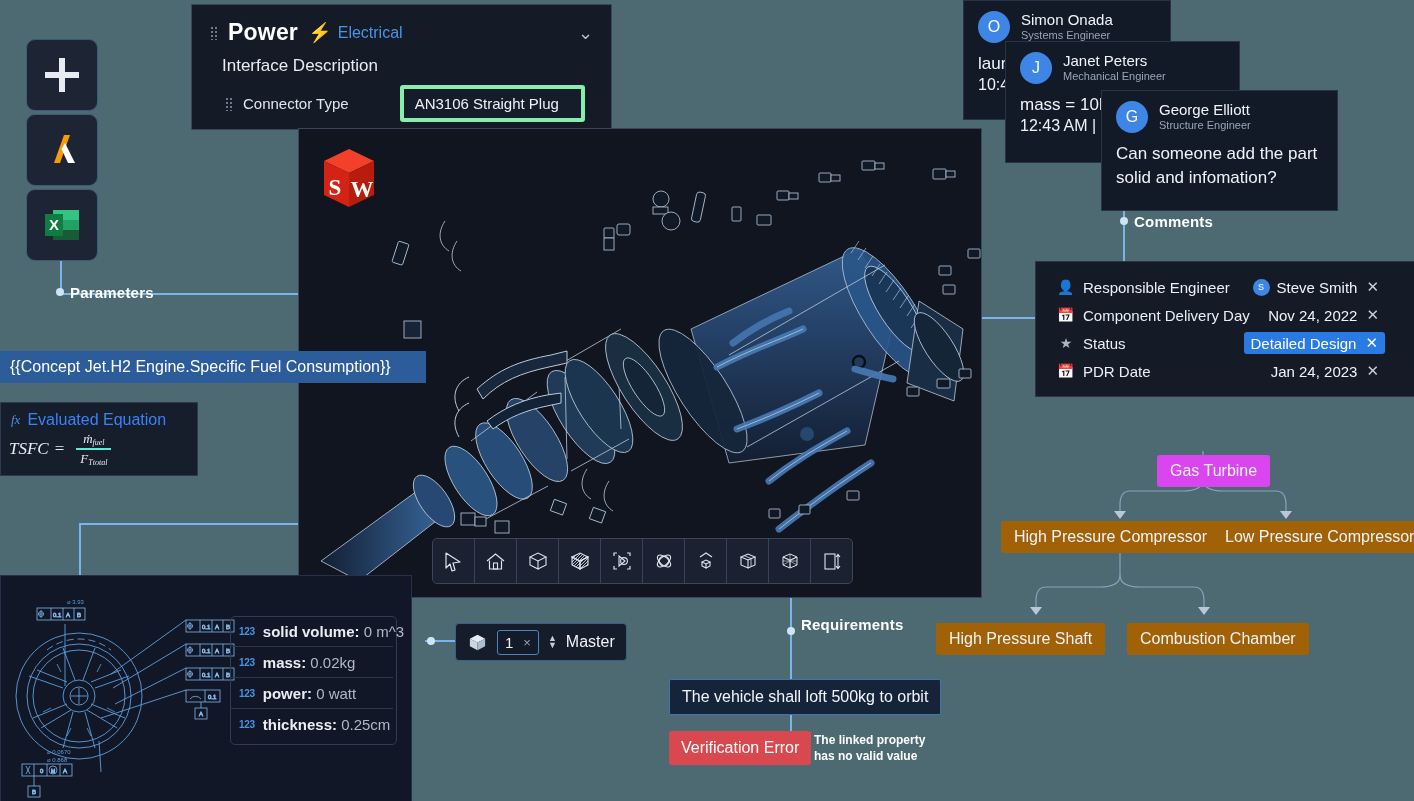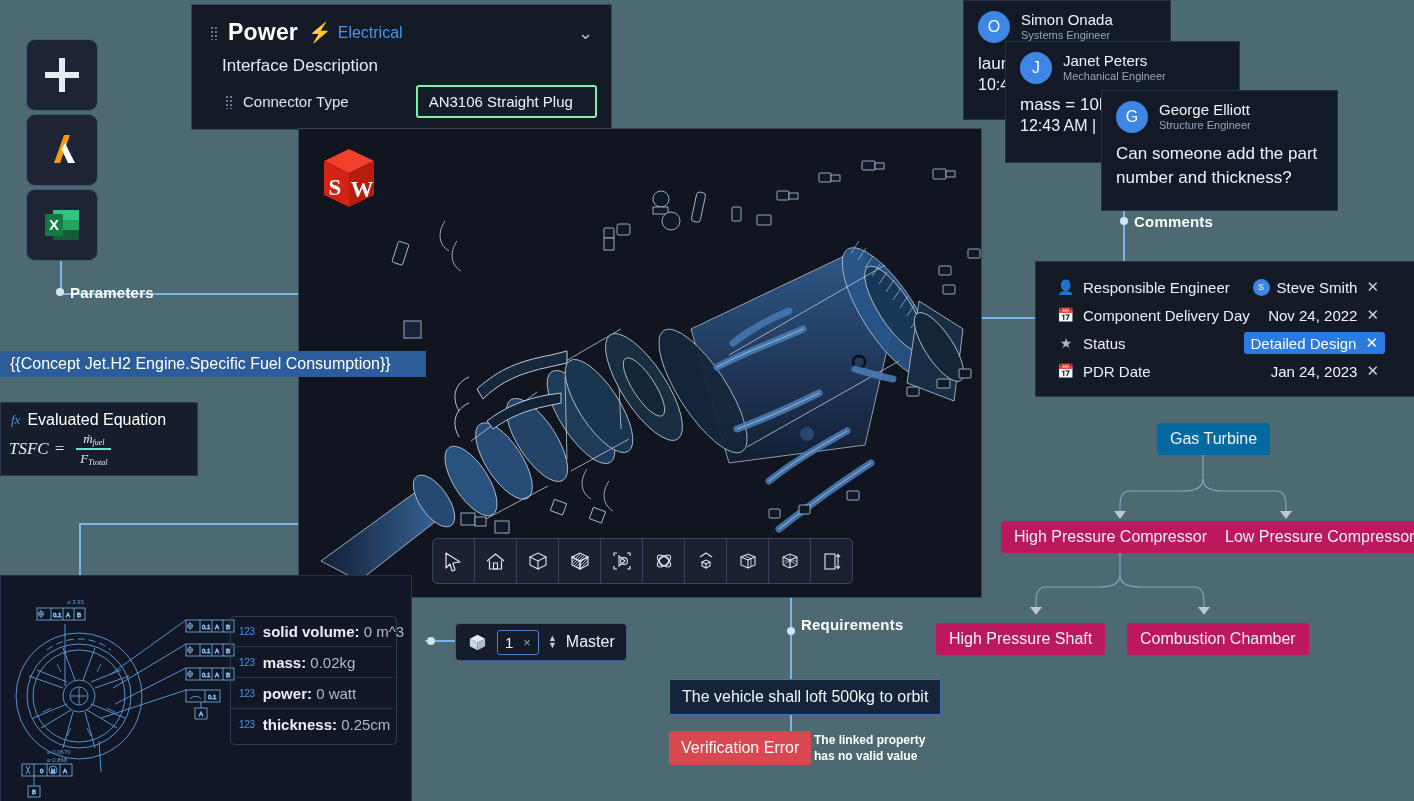--- a/index.html
+++ b/index.html
@@ -36,60 +36,60 @@
   .grip{width:9px;height:14px;margin-right:9px;flex:0 0 auto;
     background-image:radial-gradient(#6d7a8c 42%,transparent 44%);
     background-size:4px 4px;}
   .pp-title{color:#fff;font-size:23px;font-weight:bold;letter-spacing:.2px;}
   .bolt{color:#3d8ce0;font-size:19px;margin:0 6px 0 10px;}
   .pp-sub{color:#4a93e6;font-size:16px;}
   .chev{margin-left:auto;color:#b9c4d2;font-size:18px;}
   .pp-desc{color:#e7ecf2;font-size:17px;padding:10px 0 0 30px;}
   .pp-row2{display:flex;align-items:center;padding:9px 0 0 33px;}
   .pp-key{color:#dfe6ee;font-size:15px;}
-  .pp-val{margin-left:67px;background:#151c2a;border:2px solid #86efac;color:#eef3f8;
+  .pp-val{margin-left:51px;background:#151c2a;border:4px solid #86efac;color:#eef3f8;
     font-size:15px;padding:6px 11px;border-radius:3px;min-width:155px;}
 
   
   #viewer{left:298px;top:128px;width:682px;height:468px;background:#11151f;border:1px solid #39465c;}
   .sw-logo{position:absolute;left:20px;top:18px;width:60px;height:62px;}
   #toolbar{position:absolute;left:133px;top:409px;height:44px;display:flex;
     background:#1b2130;border:1px solid #39465c;border-radius:5px;overflow:hidden;}
   .tb-item{width:41px;height:44px;display:flex;align-items:center;justify-content:center;
     border-right:1px solid #38435a;}
   .tb-item:last-child{border-right:none;}
 
   
-  #concept{left:0;top:351px;width:426px;height:26px;background:#2d5c9a;
+  #concept{left:0;top:351px;width:426px;height:32px;background:#2d5c9a;
     display:flex;align-items:center;}
   #concept span{color:#fff;font-size:16px;padding-left:10px;}
 
   
   #equation{left:0;top:402px;width:196px;height:72px;background:#161d2b;border:1px solid #2d3a4e;}
   .eq-head{display:flex;align-items:center;padding:8px 0 0 10px;}
   .fx{color:#4a93e6;font-size:13px;font-style:italic;font-family:"Liberation Serif",serif;margin-right:7px;}
-  .eq-head-t{color:#ffffff;font-size:16px;}
+  .eq-head-t{color:#3b82f6;font-size:16px;}
   .eq-body{color:#e8edf3;font-family:"Liberation Serif",serif;font-size:17px;
     display:flex;align-items:center;padding:2px 0 0 8px;}
   .frac{display:inline-flex;flex-direction:column;align-items:center;margin-left:6px;font-size:11px;}
   .frac .num{padding:0 4px 1px 4px;}
   .frac .den{border-top:2px solid #5eead4;padding:1px 4px 0 4px;}
   .ital{font-style:italic;}
   .sub{font-size:8px;vertical-align:-2px;font-style:italic;}
 
   
   #drawing{left:0;top:575px;width:410px;height:226px;background:#111726;border:1px solid #27304a;}
 
   
   #props{left:230px;top:616px;width:163px;height:127px;}
   #props-box{position:absolute;left:0;top:0;width:165px;height:127px;
     border:1px solid #2f3c54;border-radius:5px;}
   .prow{height:30px;display:flex;align-items:center;border-bottom:1px solid #2b3648;padding-left:9px;}
   .prow:last-child{border-bottom:none;}
-  .n123{color:#4a93e6;font-size:10px;font-weight:normal;margin-right:8px;letter-spacing:-.3px;}
+  .n123{color:#4a93e6;font-size:10px;font-weight:bold;margin-right:8px;letter-spacing:-.3px;}
   .ptxt{color:#e9eef4;font-size:15px;white-space:nowrap;}
   .ptxt b{font-weight:bold;}
   .ptxt i{font-style:normal;color:#aeb9c7;}
 
   
   #master{left:455px;top:623px;height:36px;display:flex;align-items:center;
     background:#151c2a;border:1px solid #3d5e88;border-radius:4px;padding:0 11px;}
   .m-num{background:#131b28;border:1px solid #4d82c6;border-radius:3px;color:#eef3f8;
     font-size:15px;padding:3px 7px;display:flex;align-items:center;gap:10px;margin:0 9px;}
   .m-x{color:#93a2b5;font-size:13px;}
@@ -111,23 +111,23 @@
   .rrow{display:flex;align-items:center;height:28px;padding:0 0 0 21px;}
   .ricon{width:18px;color:#aab6c5;font-size:14px;margin-right:8px;text-align:center;}
   .rkey{color:#eaeff5;font-size:15px;}
   .rval{margin-left:auto;display:flex;align-items:center;color:#eef3f8;font-size:15px;padding-right:36px;}
   .rx{color:#c6d0dc;font-size:15px;margin-left:9px;font-weight:300;}
   .pill{background:#2a7ae4;border-radius:3px;padding:2px 7px;display:flex;align-items:center;color:#fff;}
   .chip-av{width:17px;height:17px;border-radius:50%;background:#3d86e6;color:#fff;font-size:9px;
     display:flex;align-items:center;justify-content:center;margin-right:7px;}
 
   
-  .tnode{position:absolute;background:#be185d;color:#eef3f8;font-size:16px;
+  .tnode{position:absolute;background:#a16207;color:#eef3f8;font-size:16px;
     padding:7px 13px;border-radius:3px;white-space:nowrap;}
-  .tnode.root{background:#0369a1;}
+  .tnode.root{background:#d946ef;margin-top:32px;}
 
   
   #req{left:669px;top:679px;background:#16243a;border:1px solid #3f73b8;color:#f0f5fa;
     font-size:16px;padding:8px 12px;border-radius:2px;}
   #verr{left:669px;top:731px;background:#d9484e;color:#fff;font-size:16px;
     padding:8px 12px;border-radius:3px;}
   #verr-note{left:814px;top:732px;color:#fff;font-size:12px;font-weight:bold;line-height:16px;width:115px;}
 </style>
 </head>
 <body>
@@ -596,21 +596,21 @@
   </div>
 
   <div class="cmt" style="left:1101px;top:90px;width:207px;height:97px;">
     <div class="cmt-head">
       <span class="av">G</span>
       <span>
         <div class="cmt-name">George Elliott</div>
         <div class="cmt-role">Structure Engineer</div>
       </span>
     </div>
-    <div class="cmt-body">Can someone add the part number and thickness?</div>
+    <div class="cmt-body">Can someone add the part solid and infomation?</div>
   </div>
 
   <div id="rprops" class="abs">
     <div style="height:11px"></div>
     <div class="rrow">
       <span class="ricon">👤</span>
       <span class="rkey">Responsible Engineer</span>
       <span class="rval">
         <span class="chip-av">S</span>
         <span>Steve Smith</span>

